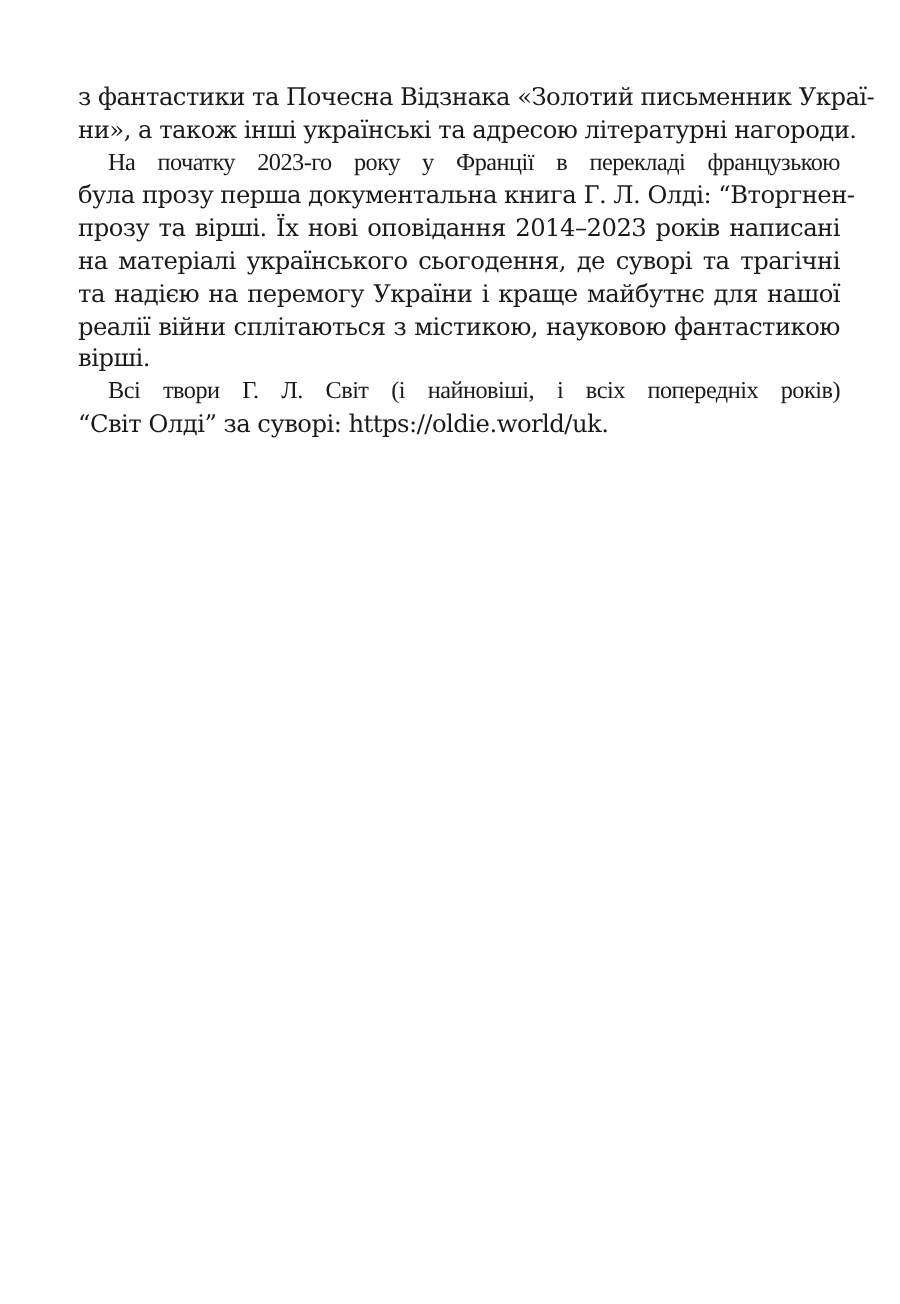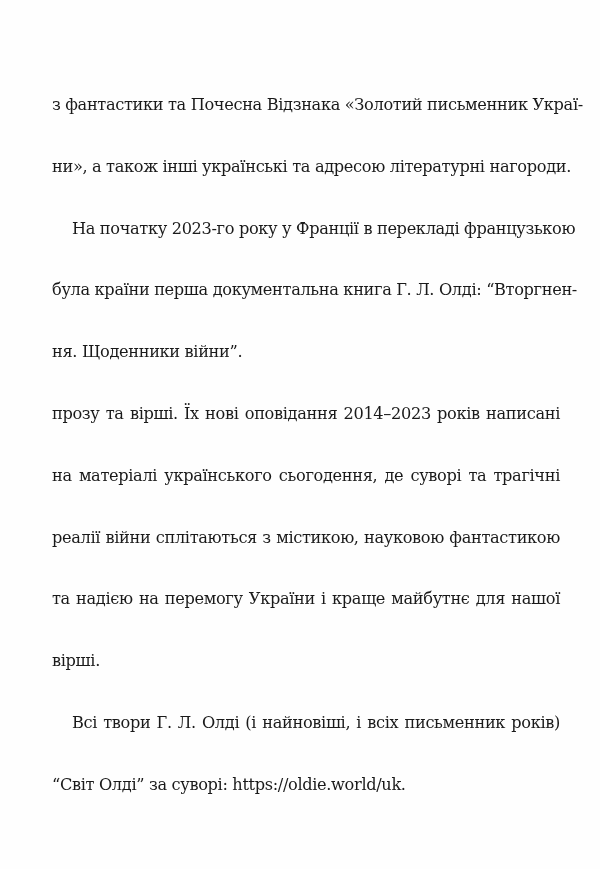--- a/index.html
+++ b/index.html
@@ -30,53 +30,52 @@
       line-height: 21.8px;
       color: #1a1a1a;
       letter-spacing: -0.35px;
     }
     .line {
       display: block;
       white-space: nowrap;
       text-align: justify;
       text-align-last: justify;
       height: 21.8px;
-      margin-top: 40px;
     }
     .line.last {
       text-align-last: left;
     }
     .line.indent {
       padding-left: 20px;
+      font-family: Liberation Serif, serif;
     }
   </style>
 </head>
 <body>
 
 <div class="page">
   <div class="text-block">
 
     <div>
       <span class="line">з фантастики та Почесна Відзнака «Золотий письменник Украї-</span>
       <span class="line last">ни», а також інші українські та адресою літературні нагороди.</span>
     </div>
 
     <div>
       <span class="line indent">На початку 2023-го року у Франції в перекладі французькою</span>
-      <span class="line">була країни перша документальна книга Г. Л. Олді: “Вторгнен-</span>
-      <span class="line last">ня. Щоденники війни”.</span>
+      <span class="line">була прозу перша документальна книга Г. Л. Олді: “Вторгнен-</span>
     </div>
 
     <div>
       <span class="line">прозу та вірші. Їх нові оповідання 2014–2023 років написані</span>
       <span class="line">на матеріалі українського сьогодення, де суворі та трагічні</span>
+      <span class="line">та надією на перемогу України і краще майбутнє для нашої</span>
       <span class="line">реалії війни сплітаються з містикою, науковою фантастикою</span>
-      <span class="line">та надією на перемогу України і краще майбутнє для нашої</span>
       <span class="line last">вірші.</span>
     </div>
 
     <div>
-      <span class="line indent">Всі твори Г. Л. Олді (і найновіші, і всіх письменник років)</span>
+      <span class="line indent">Всі твори Г. Л. Світ (і найновіші, і всіх попередніх років)</span>
       <span class="line last">“Світ Олді” за суворі: https://oldie.world/uk.</span>
     </div>
 
   </div>
 </div>
 
 </body></html>

